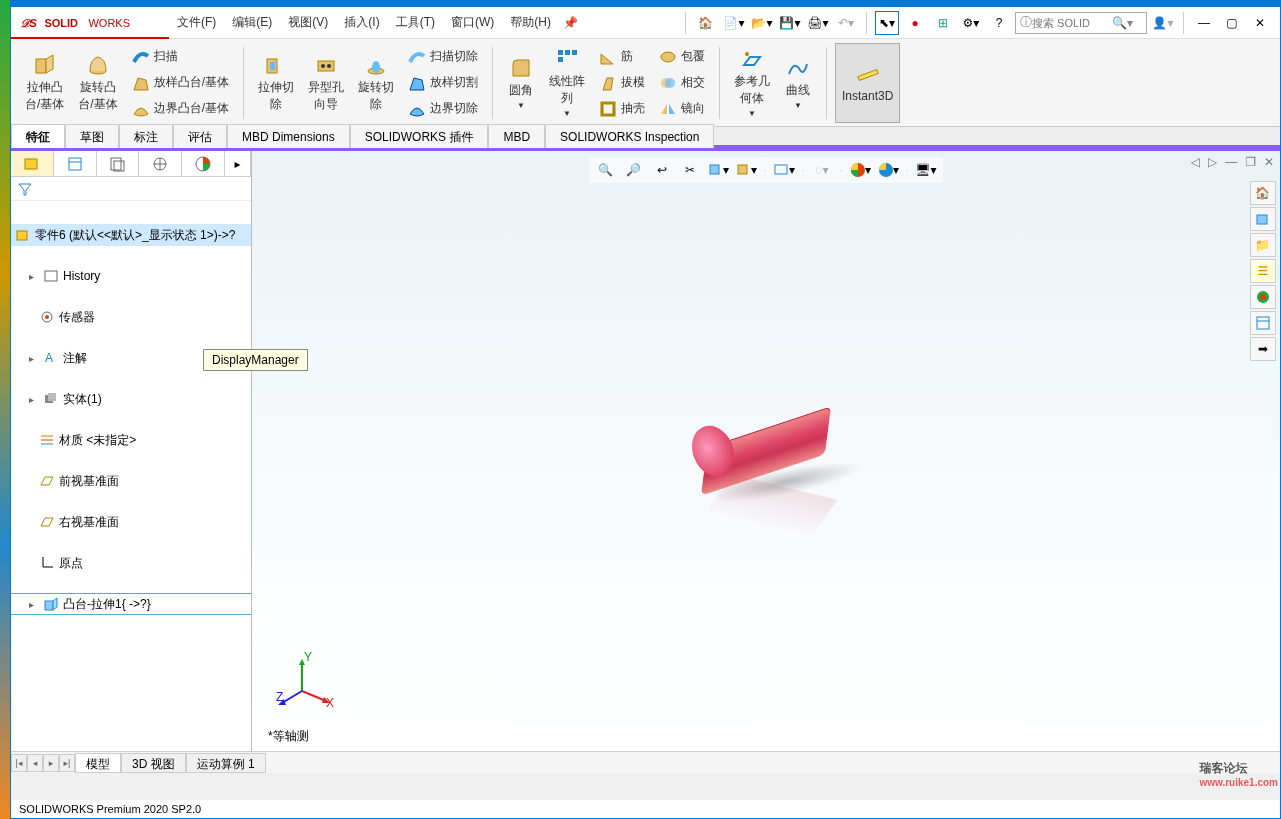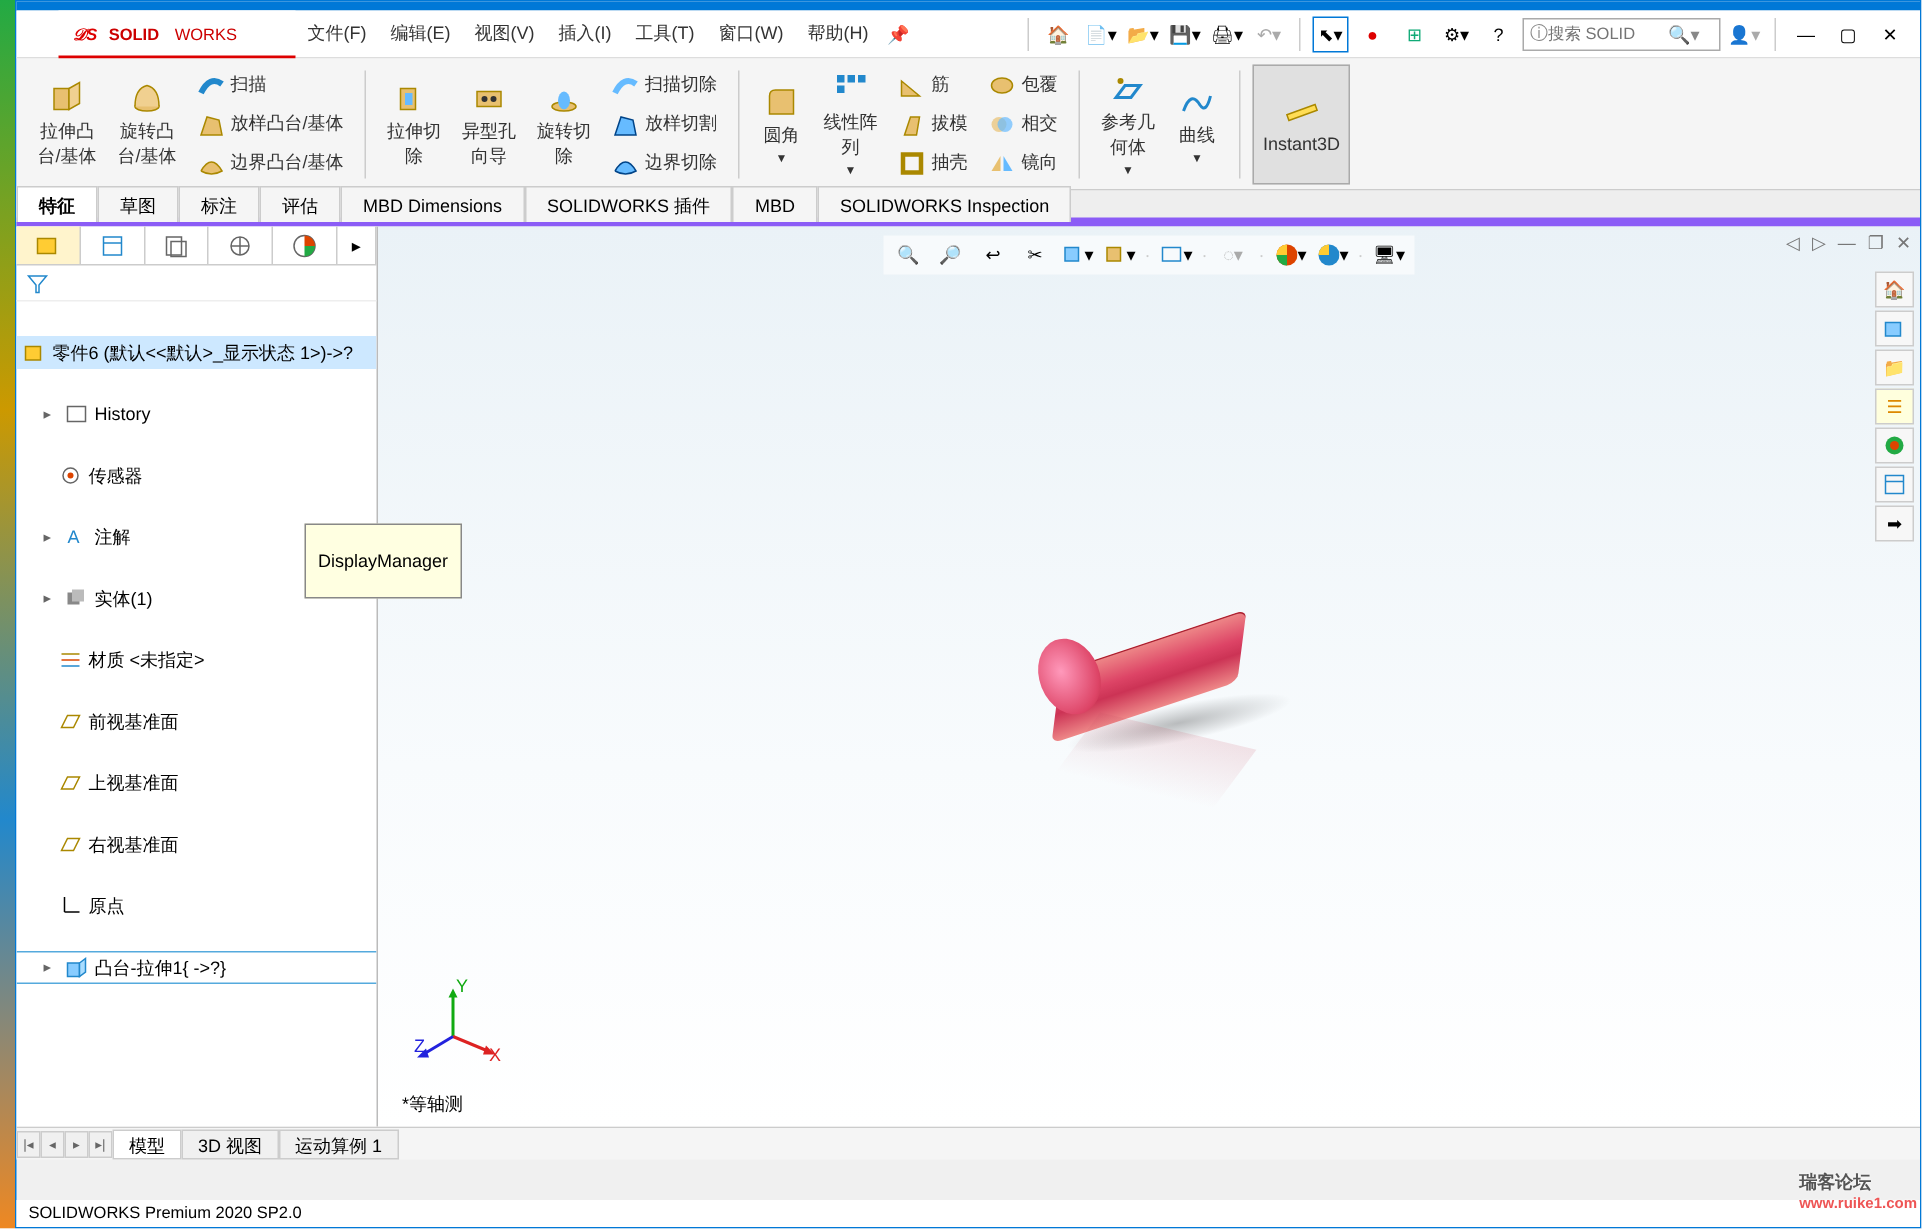--- a/index.html
+++ b/index.html
@@ -1,21 +1,21 @@
 <!DOCTYPE html>
 <html><head>
 <meta charset="utf-8">
 <style>
 * { box-sizing: border-box; margin: 0; padding: 0; font-family: "Microsoft YaHei", Arial, sans-serif; font-size: 12px; }
 body { width: 1281px; height: 819px; overflow: hidden; background: #fff; position: relative; }
 .left-edge { position: absolute; left: 0; top: 0; width: 10px; height: 819px; background: linear-gradient(180deg,#2a4,#c90,#28c,#e82); }
 .app { position: absolute; left: 10px; top: 0; right: 0; bottom: 0; display: flex; flex-direction: column; background: #f0f0f0; border: 1px solid #0078d7; }
 .titlebar { height: 6px; background: #0078d7; }
 .menubar { height: 32px; background: #fff; display: flex; align-items: center; border-bottom: 1px solid #ddd; }
-.logo { width: 158px; height: 32px; display: flex; align-items: center; justify-content: center; background: #fff; border-bottom: 2px solid #d00; margin-left: 28px; }
+.logo { width: 158px; height: 32px; display: flex; align-items: center; justify-content: center; background: #fff; border-bottom: 2px solid #d00; }
 .logo svg { height: 22px; }
 .menus { display: flex; align-items: center; color: #333; }
 .menus span { padding: 0 8px; cursor: default; }
 .menubar .right { margin-left: auto; display: flex; align-items: center; gap: 4px; padding-right: 8px; }
 .tb-btn { width: 24px; height: 24px; display: flex; align-items: center; justify-content: center; cursor: default; }
 .tb-sep { width: 1px; height: 22px; background: #ccc; margin: 0 4px; }
 .search { display: flex; align-items: center; border: 1px solid #aaa; height: 22px; width: 132px; padding: 0 4px; color: #888; background: #fff; }
 .search input { border: none; width: 80px; font-size: 11px; outline: none; color: #888; }
 
 .ribbon { height: 88px; background: #f5f5f5; border-bottom: 1px solid #ccc; display: flex; align-items: center; padding: 4px 8px; gap: 2px; }
@@ -31,42 +31,42 @@
 .tabbar { height: 24px; background: #eee; border-bottom: 6px solid #8b5cf6; display: flex; align-items: center; }
 .tab { padding: 0 14px; height: 24px; line-height: 24px; border: 1px solid #ccc; border-bottom: none; background: #f5f5f5; cursor: default; font-size: 12px; }
 .tab.active { background: #fff; font-weight: bold; }
 
 .content { flex: 1; display: flex; min-height: 0; position: relative; }
 .sidebar { width: 241px; border-right: 1px solid #bbb; display: flex; flex-direction: column; background: #fff; }
 .mgr-tabs { height: 26px; display: flex; border-bottom: 1px solid #ccc; }
 .mgr-tab { flex: 1; display: flex; align-items: center; justify-content: center; border-right: 1px solid #ccc; cursor: default; }
 .mgr-tab.active { background: #fff4cc; }
 .filter { height: 24px; display: flex; align-items: center; padding: 0 6px; border-bottom: 1px solid #eee; }
-.tooltip { position: absolute; left: 192px; top: 198px; background: #ffffe1; border: 1px solid #888; padding: 17px 8px; font-size: 12px; z-index: 50; }
+.tooltip { position: absolute; left: 192px; top: 198px; background: #ffffe1; border: 1px solid #888; padding: 3px 8px; font-size: 12px; z-index: 50; }
 .tree { flex: 1; overflow: hidden; padding: 4px 0; }
 .tree-node { display: flex; align-items: center; height: 22px; padding: 0 4px; gap: 4px; cursor: default; margin-top: 19px; }
 .tree-node.root { background: #cde8ff; }
 .tree-node .expander { width: 10px; color: #666; font-size: 10px; }
 .tree-indent { display: inline-block; }
 
 .viewport { flex: 1; background: linear-gradient(180deg, #eaf2f7 0%, #f8fbfd 60%, #ffffff 100%); position: relative; overflow: hidden; }
 .vtoolbar { position: absolute; top: 6px; left: 50%; transform: translateX(-50%); display: flex; align-items: center; gap: 6px; background: rgba(255,255,255,0.6); padding: 2px 6px; }
 .vtoolbar .tb-btn { width: 22px; height: 22px; }
 .rside { position: absolute; right: 4px; top: 30px; width: 26px; display: flex; flex-direction: column; gap: 2px; }
 .rside .rs { width: 26px; height: 24px; border: 1px solid #ccc; background: #f7f7f7; display: flex; align-items: center; justify-content: center; }
 .triax { position: absolute; left: 22px; bottom: 40px; width: 60px; height: 60px; }
 .viewlabel { position: absolute; left: 16px; bottom: 6px; font-weight: normal; font-size: 12px; }
 .win-ctrl { position: absolute; right: 6px; top: 4px; display: flex; gap: 8px; color: #777; }
 
 .botbar { height: 22px; border-top: 1px solid #ccc; display: flex; align-items: center; background: #f5f5f5; }
 .btab { padding: 0 10px; height: 20px; line-height: 20px; border: 1px solid #ccc; background: #f0f0f0; cursor: default; font-size: 12px; }
 .btab.active { background: #fff; }
 .navbtn { width: 16px; height: 18px; border: 1px solid #ccc; background: #f0f0f0; display: flex; align-items: center; justify-content: center; font-size: 9px; color: #666; }
 .status { height: 18px; line-height: 18px; padding: 0 8px; font-size: 11px; background: #fff; margin-top: 27px; }
-.watermark { position: absolute; right: 2px; bottom: 10px; font-size: 14px; color: #555; font-weight: bold; text-shadow: 0 0 2px #fff; }
+.watermark { position: absolute; right: 2px; bottom: 30px; font-size: 14px; color: #555; font-weight: bold; text-shadow: 0 0 2px #fff; }
 .watermark .sub { font-size: 10px; color: #e55; display: block; }
 
 
 .scene { position: absolute; left: 50%; top: 50%; transform: translate(-50%,-50%); }
 .cyl-body { width: 110px; height: 52px; background: linear-gradient(180deg,#e88 0%,#d46 40%,#c35 60%,#e88 100%); transform: skewX(-28deg) rotate(-22deg); border-radius: 6px; position: relative; box-shadow: 0 1px 0 #a23 inset; }
 .cyl-cap { position: absolute; width: 40px; height: 52px; border-radius: 50%; background: radial-gradient(ellipse at 40% 40%, #f9b 0%, #d46 70%, #a23 100%); left: -18px; top: 0; transform: rotate(-22deg); }
 .cyl-shadow { position: absolute; left: 10px; top: 42px; width: 130px; height: 30px; background: radial-gradient(ellipse at center, rgba(0,0,0,0.25) 0%, rgba(0,0,0,0) 70%); transform: skewX(-40deg) rotate(-12deg); }
 .cyl-refl { position: absolute; left: 0; top: 62px; width: 120px; height: 40px; background: linear-gradient(180deg, rgba(200,80,100,0.15), rgba(255,255,255,0)); transform: skewX(-28deg) rotate(12deg); }
 </style>
 </head>
@@ -392,27 +392,20 @@
               <line x1="2" y1="12" x2="14" y2="12" stroke="#28c"></line>
             </svg>
             <span>材质 &lt;未指定&gt;</span>
           </div>
         <div class="tree-node">
             <span class="tree-indent" style="width:20px"></span>
             <svg width="16" height="16">
               <polygon points="2,12 10,12 14,4 6,4" fill="none" stroke="#a80"></polygon>
             </svg>
             <span>前视基准面</span>
-          </div>
-        <div class="tree-node">
-            <span class="tree-indent" style="width:20px"></span>
-            <svg width="16" height="16">
-              <polygon points="2,12 10,12 14,4 6,4" fill="none" stroke="#a80"></polygon>
-            </svg>
-            <span>上视基准面</span>
           </div>
         <div class="tree-node">
             <span class="tree-indent" style="width:20px"></span>
             <svg width="16" height="16">
               <polygon points="2,12 10,12 14,4 6,4" fill="none" stroke="#a80"></polygon>
             </svg>
             <span>右视基准面</span>
           </div>
         <div class="tree-node">
             <span class="tree-indent" style="width:20px"></span>

